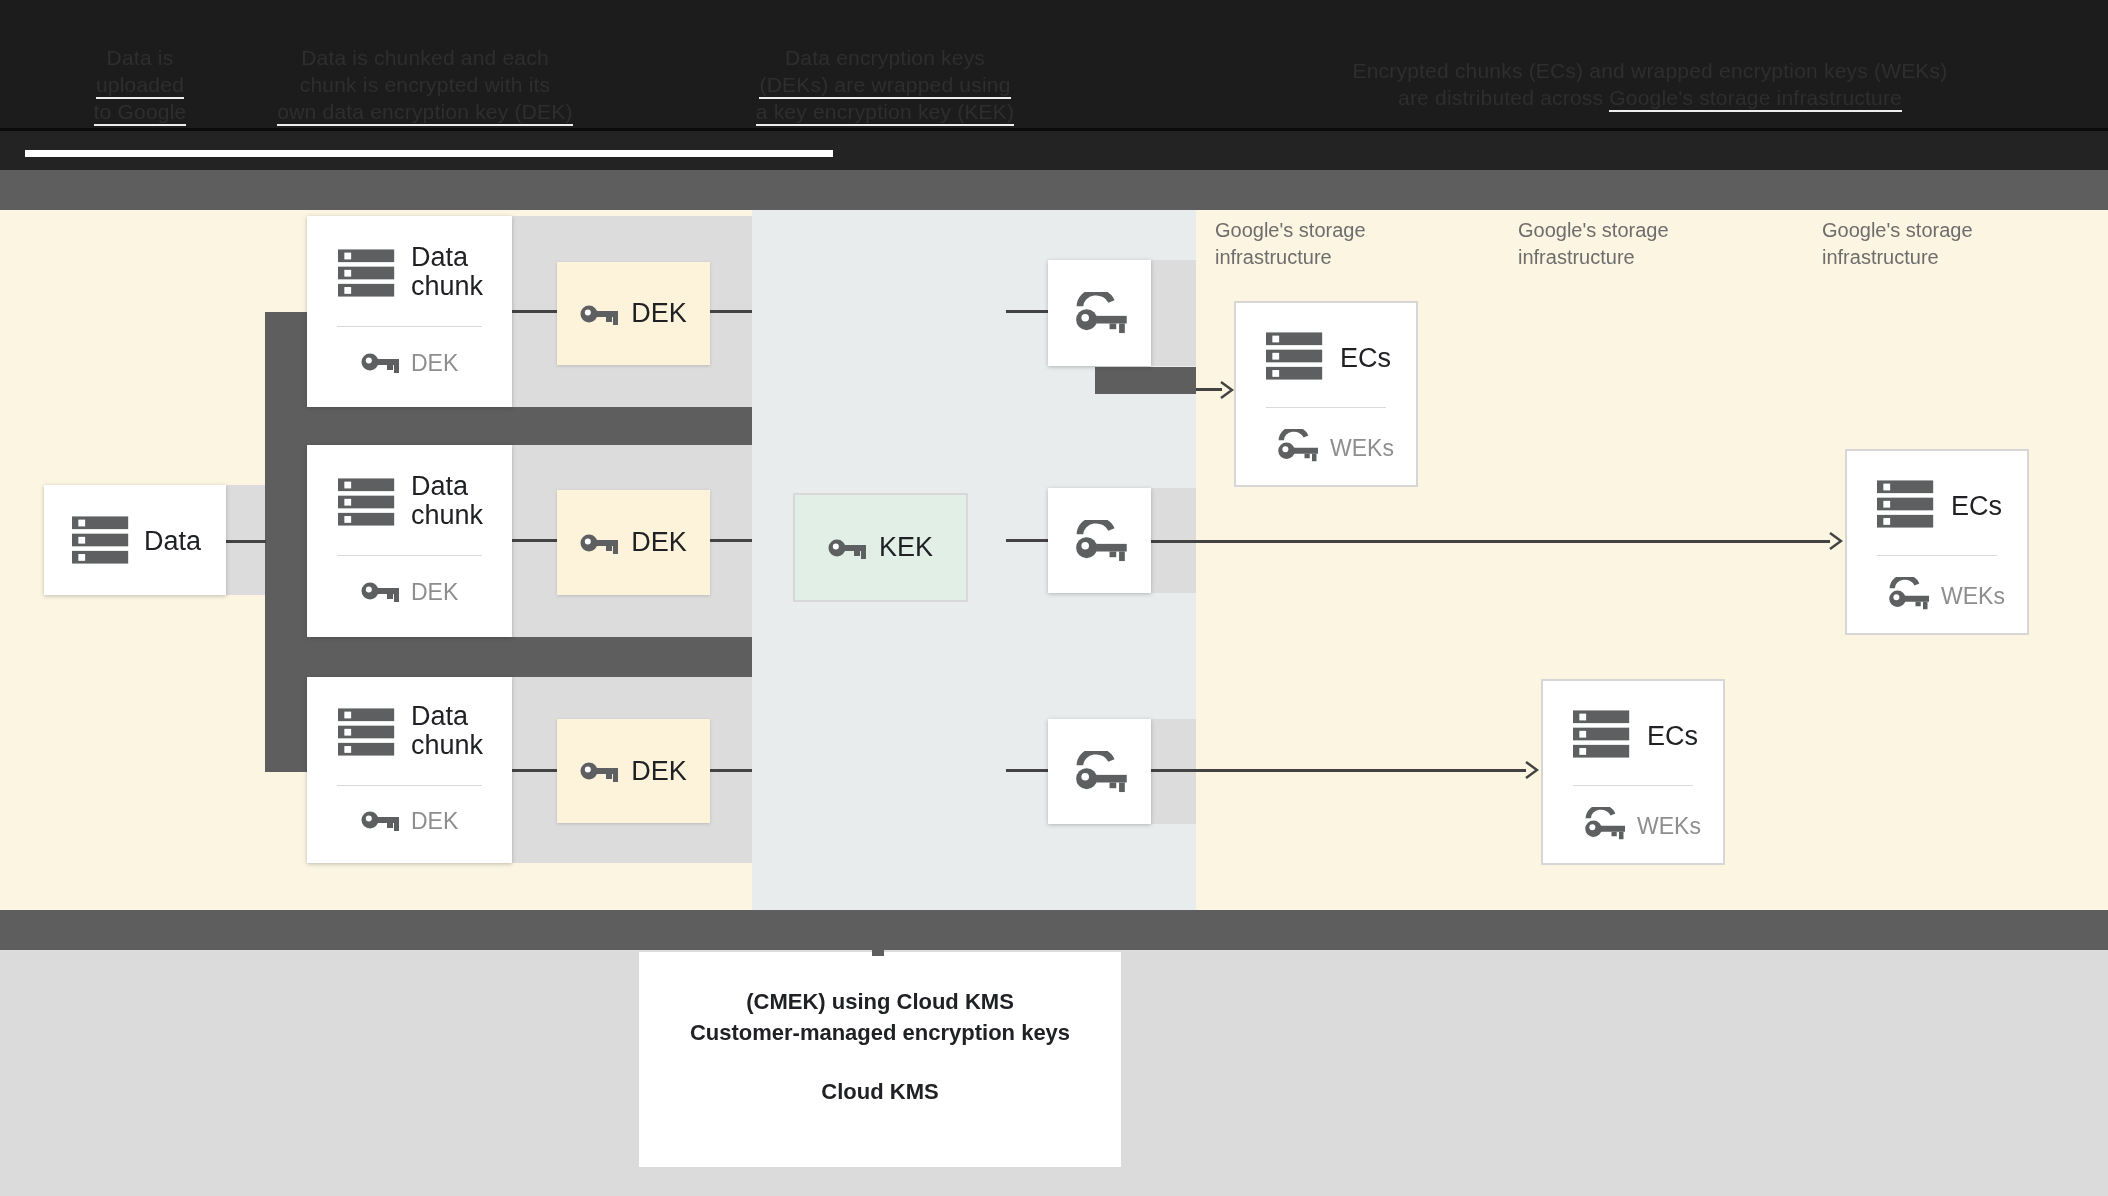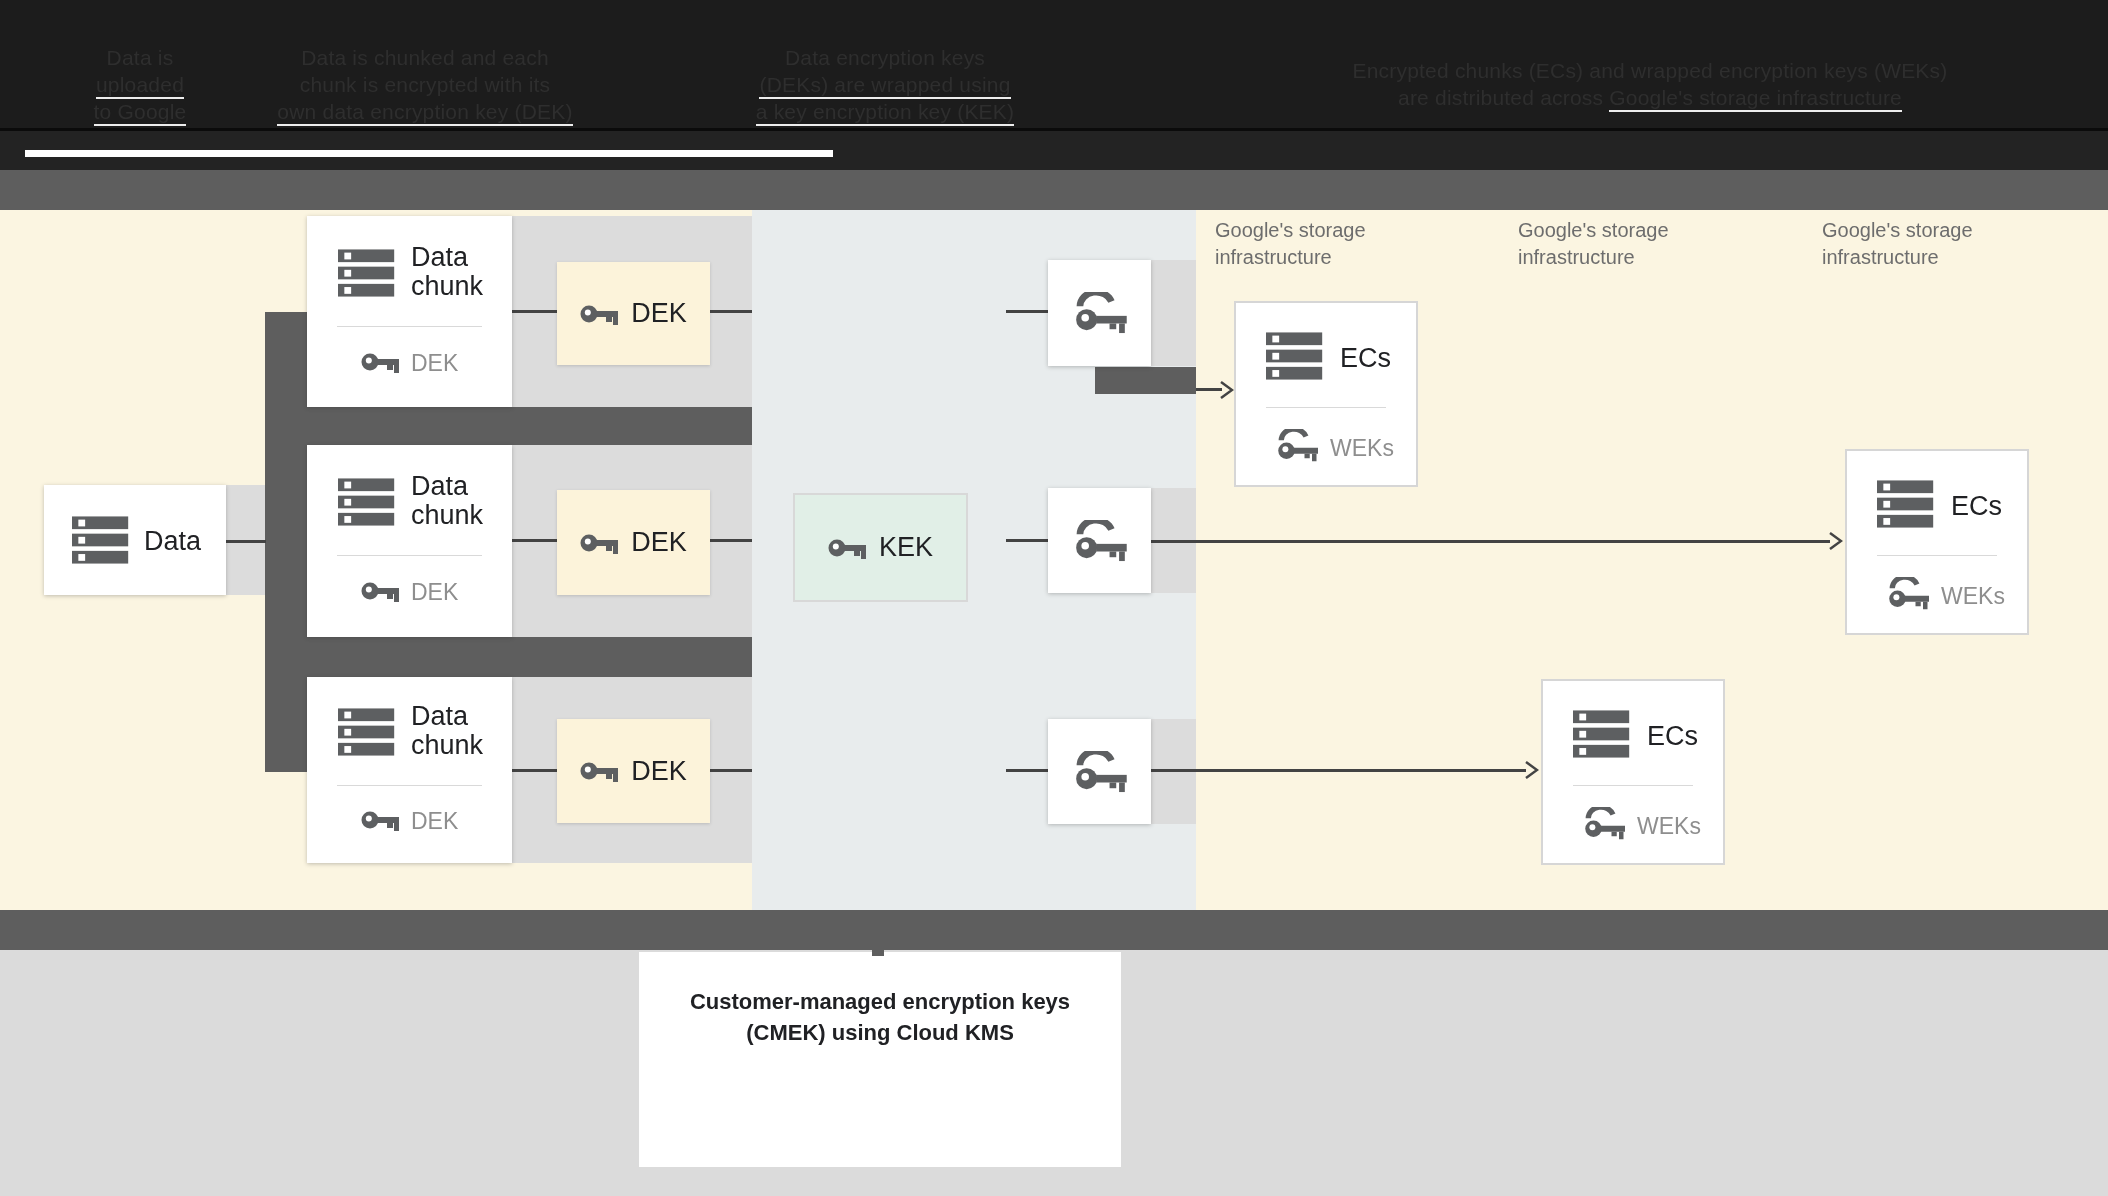--- a/index.html
+++ b/index.html
@@ -324,17 +324,18 @@
   <svg class="abs icon" style="left:40px;top:126px" width="42" height="33" viewBox="0 0 56 44">
       <use href="#sym-keyswoosh"></use>
     </svg>
   <div class="abs box-label-sm" style="left:94px;top:132px">WEKs</div>
 </div>
 
 <div class="abs bar-gray" style="top:910px"></div>
 <div class="abs footer"></div>
 
 <div class="abs caption">
+  <div class="b">(CMEK) using Cloud KMS</div>
   <div class="b">Customer-managed encryption keys</div>
-  <div class="b">(CMEK) using Cloud KMS</div>
   <div class="spacer"></div>
+  <div class="b">Cloud KMS</div>
 </div>
 <div class="abs notch"></div>
 
 </body></html>

